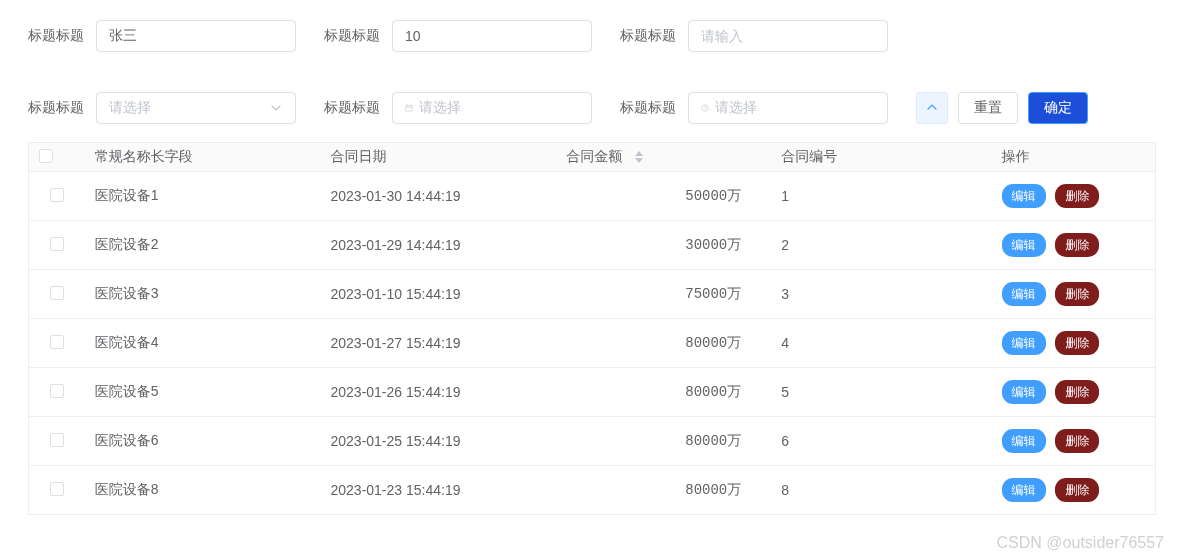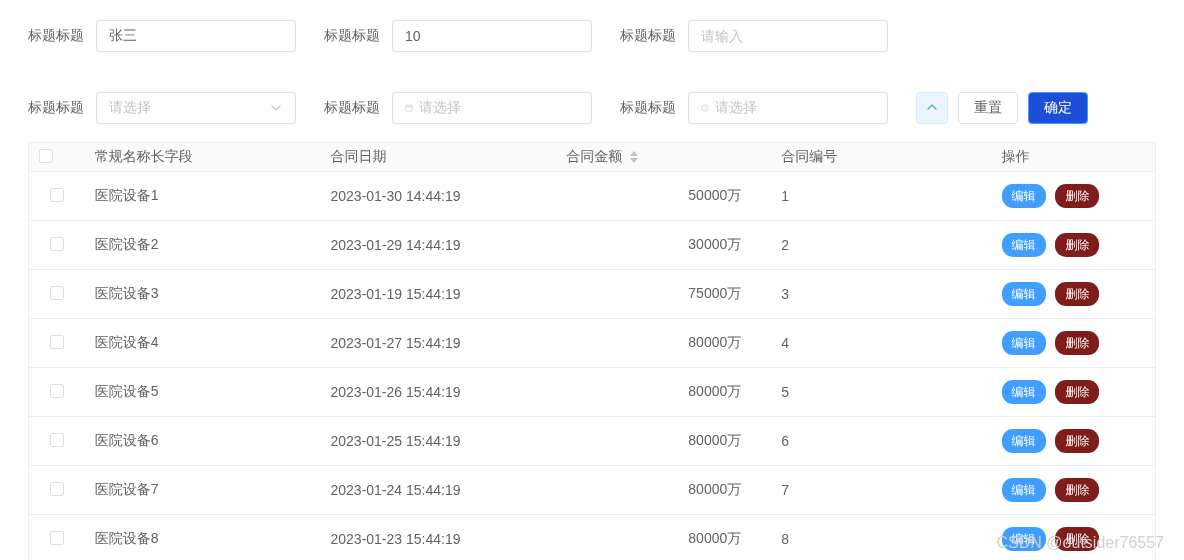--- a/index.html
+++ b/index.html
@@ -113,21 +113,21 @@
     }
     .table tbody td {
       padding: 12px 10px;
       border-bottom: 1px solid #ebeef5;
       color: #606266;
       font-size: 14px;
     }
     .col-check { width: 55px; text-align: center; }
     .col-name { width: 230px; }
     .col-date { width: 230px; }
-    .col-amount { width: 210px; text-align: right; padding-right: 30px !important; }
+    .col-amount { width: 210px; text-align: right; padding-right: 30px !important; font-family: Liberation Mono, monospace; }
     .col-no { width: 215px; }
     .col-ops { width: 160px; }
     .checkbox {
       width: 14px;
       height: 14px;
       border: 1px solid #dcdfe6;
       border-radius: 2px;
       display: inline-block;
       background: #fff;
     }
@@ -274,21 +274,21 @@
     <td class="col-amount">30000万</td>
     <td class="col-no">2</td>
     <td class="col-ops">
       <button class="btn-sm btn-edit">编辑</button>
       <button class="btn-sm btn-delete">删除</button>
     </td>
       </tr>
       <tr>
     <td class="col-check"><span class="checkbox"></span></td>
     <td class="col-name">医院设备3</td>
-    <td class="col-date">2023-01-19 15:44:19</td>
+    <td class="col-date">2023-01-10 15:44:19</td>
     <td class="col-amount">75000万</td>
     <td class="col-no">3</td>
     <td class="col-ops">
       <button class="btn-sm btn-edit">编辑</button>
       <button class="btn-sm btn-delete">删除</button>
     </td>
       </tr>
       <tr>
     <td class="col-check"><span class="checkbox"></span></td>
     <td class="col-name">医院设备4</td>
@@ -317,31 +317,20 @@
     <td class="col-date">2023-01-25 15:44:19</td>
     <td class="col-amount">80000万</td>
     <td class="col-no">6</td>
     <td class="col-ops">
       <button class="btn-sm btn-edit">编辑</button>
       <button class="btn-sm btn-delete">删除</button>
     </td>
       </tr>
       <tr>
     <td class="col-check"><span class="checkbox"></span></td>
-    <td class="col-name">医院设备7</td>
-    <td class="col-date">2023-01-24 15:44:19</td>
-    <td class="col-amount">80000万</td>
-    <td class="col-no">7</td>
-    <td class="col-ops">
-      <button class="btn-sm btn-edit">编辑</button>
-      <button class="btn-sm btn-delete">删除</button>
-    </td>
-      </tr>
-      <tr>
-    <td class="col-check"><span class="checkbox"></span></td>
     <td class="col-name">医院设备8</td>
     <td class="col-date">2023-01-23 15:44:19</td>
     <td class="col-amount">80000万</td>
     <td class="col-no">8</td>
     <td class="col-ops">
       <button class="btn-sm btn-edit">编辑</button>
       <button class="btn-sm btn-delete">删除</button>
     </td>
       </tr>
     </tbody>

